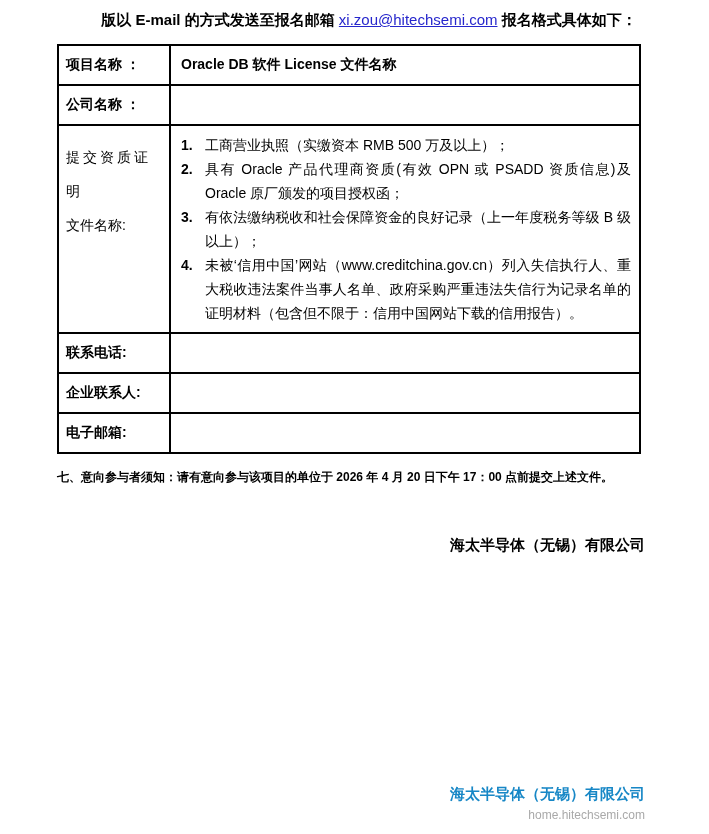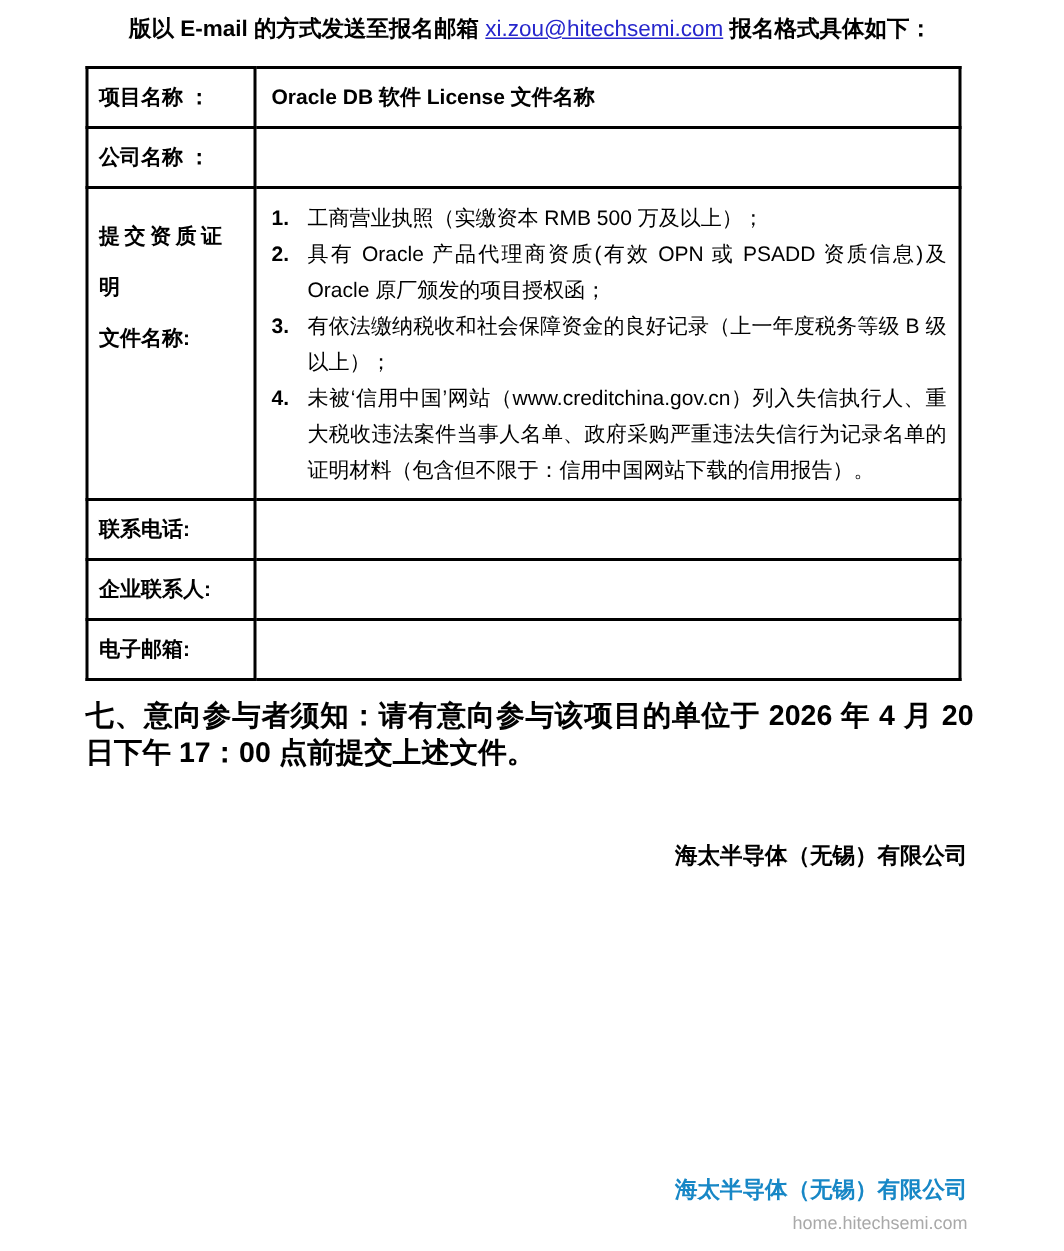--- a/index.html
+++ b/index.html
@@ -13,20 +13,21 @@
     overflow: hidden;
   }
   
   .intro {
     margin: 0 57px;
     padding-top: 8px;
     text-indent: 29px;
     font-size: 15px;
     line-height: 23px;
     font-weight: 600;
+    text-align: center;
   }
   .intro a.email {
     color: #2626cc;
     text-decoration: underline;
     font-weight: normal;
     cursor: pointer;
   }
   
   table.form {
     border-collapse: collapse;
@@ -41,40 +42,40 @@
     background: #ffffff;
   }
   td.labelcol {
     width: 99px;
     padding: 2px 4px 2px 7px;
     font-weight: 600;
   }
   td.valuecol { padding: 2px 6px 2px 10px; font-weight: 600; }
   tr.h40 { height: 40px; }
   tr.qrow td { vertical-align: top; }
-  .qlabel { padding-top: 12px; line-height: 34px; font-weight: 700; }
+  .qlabel { padding-top: 12px; line-height: 34px; font-weight: 400; }
   .qlabel .l1 { letter-spacing: 3px; display: block; }
   .qlabel .l2 { display: block; }
   .qlist { padding: 5px 2px 5px 0; }
   .qitem { display: flex; }
   .qnum {
     flex: 0 0 24px;
     line-height: 24px;
     font-weight: 600;
   }
   .qtext {
     flex: 1 1 auto;
     line-height: 24px;
     text-align: justify;
     font-weight: 400;
   }
   
   .notice {
     margin: 11px 60px 0 57px;
-    font-size: 19px;
+    font-size: 12px;
     line-height: 25px;
     text-align: justify;
     font-weight: 600;
   }
   .notice p { margin: 0; }
   
   .signature {
     margin: 46px 64px 0 0;
     text-align: right;
     font-size: 15px;

